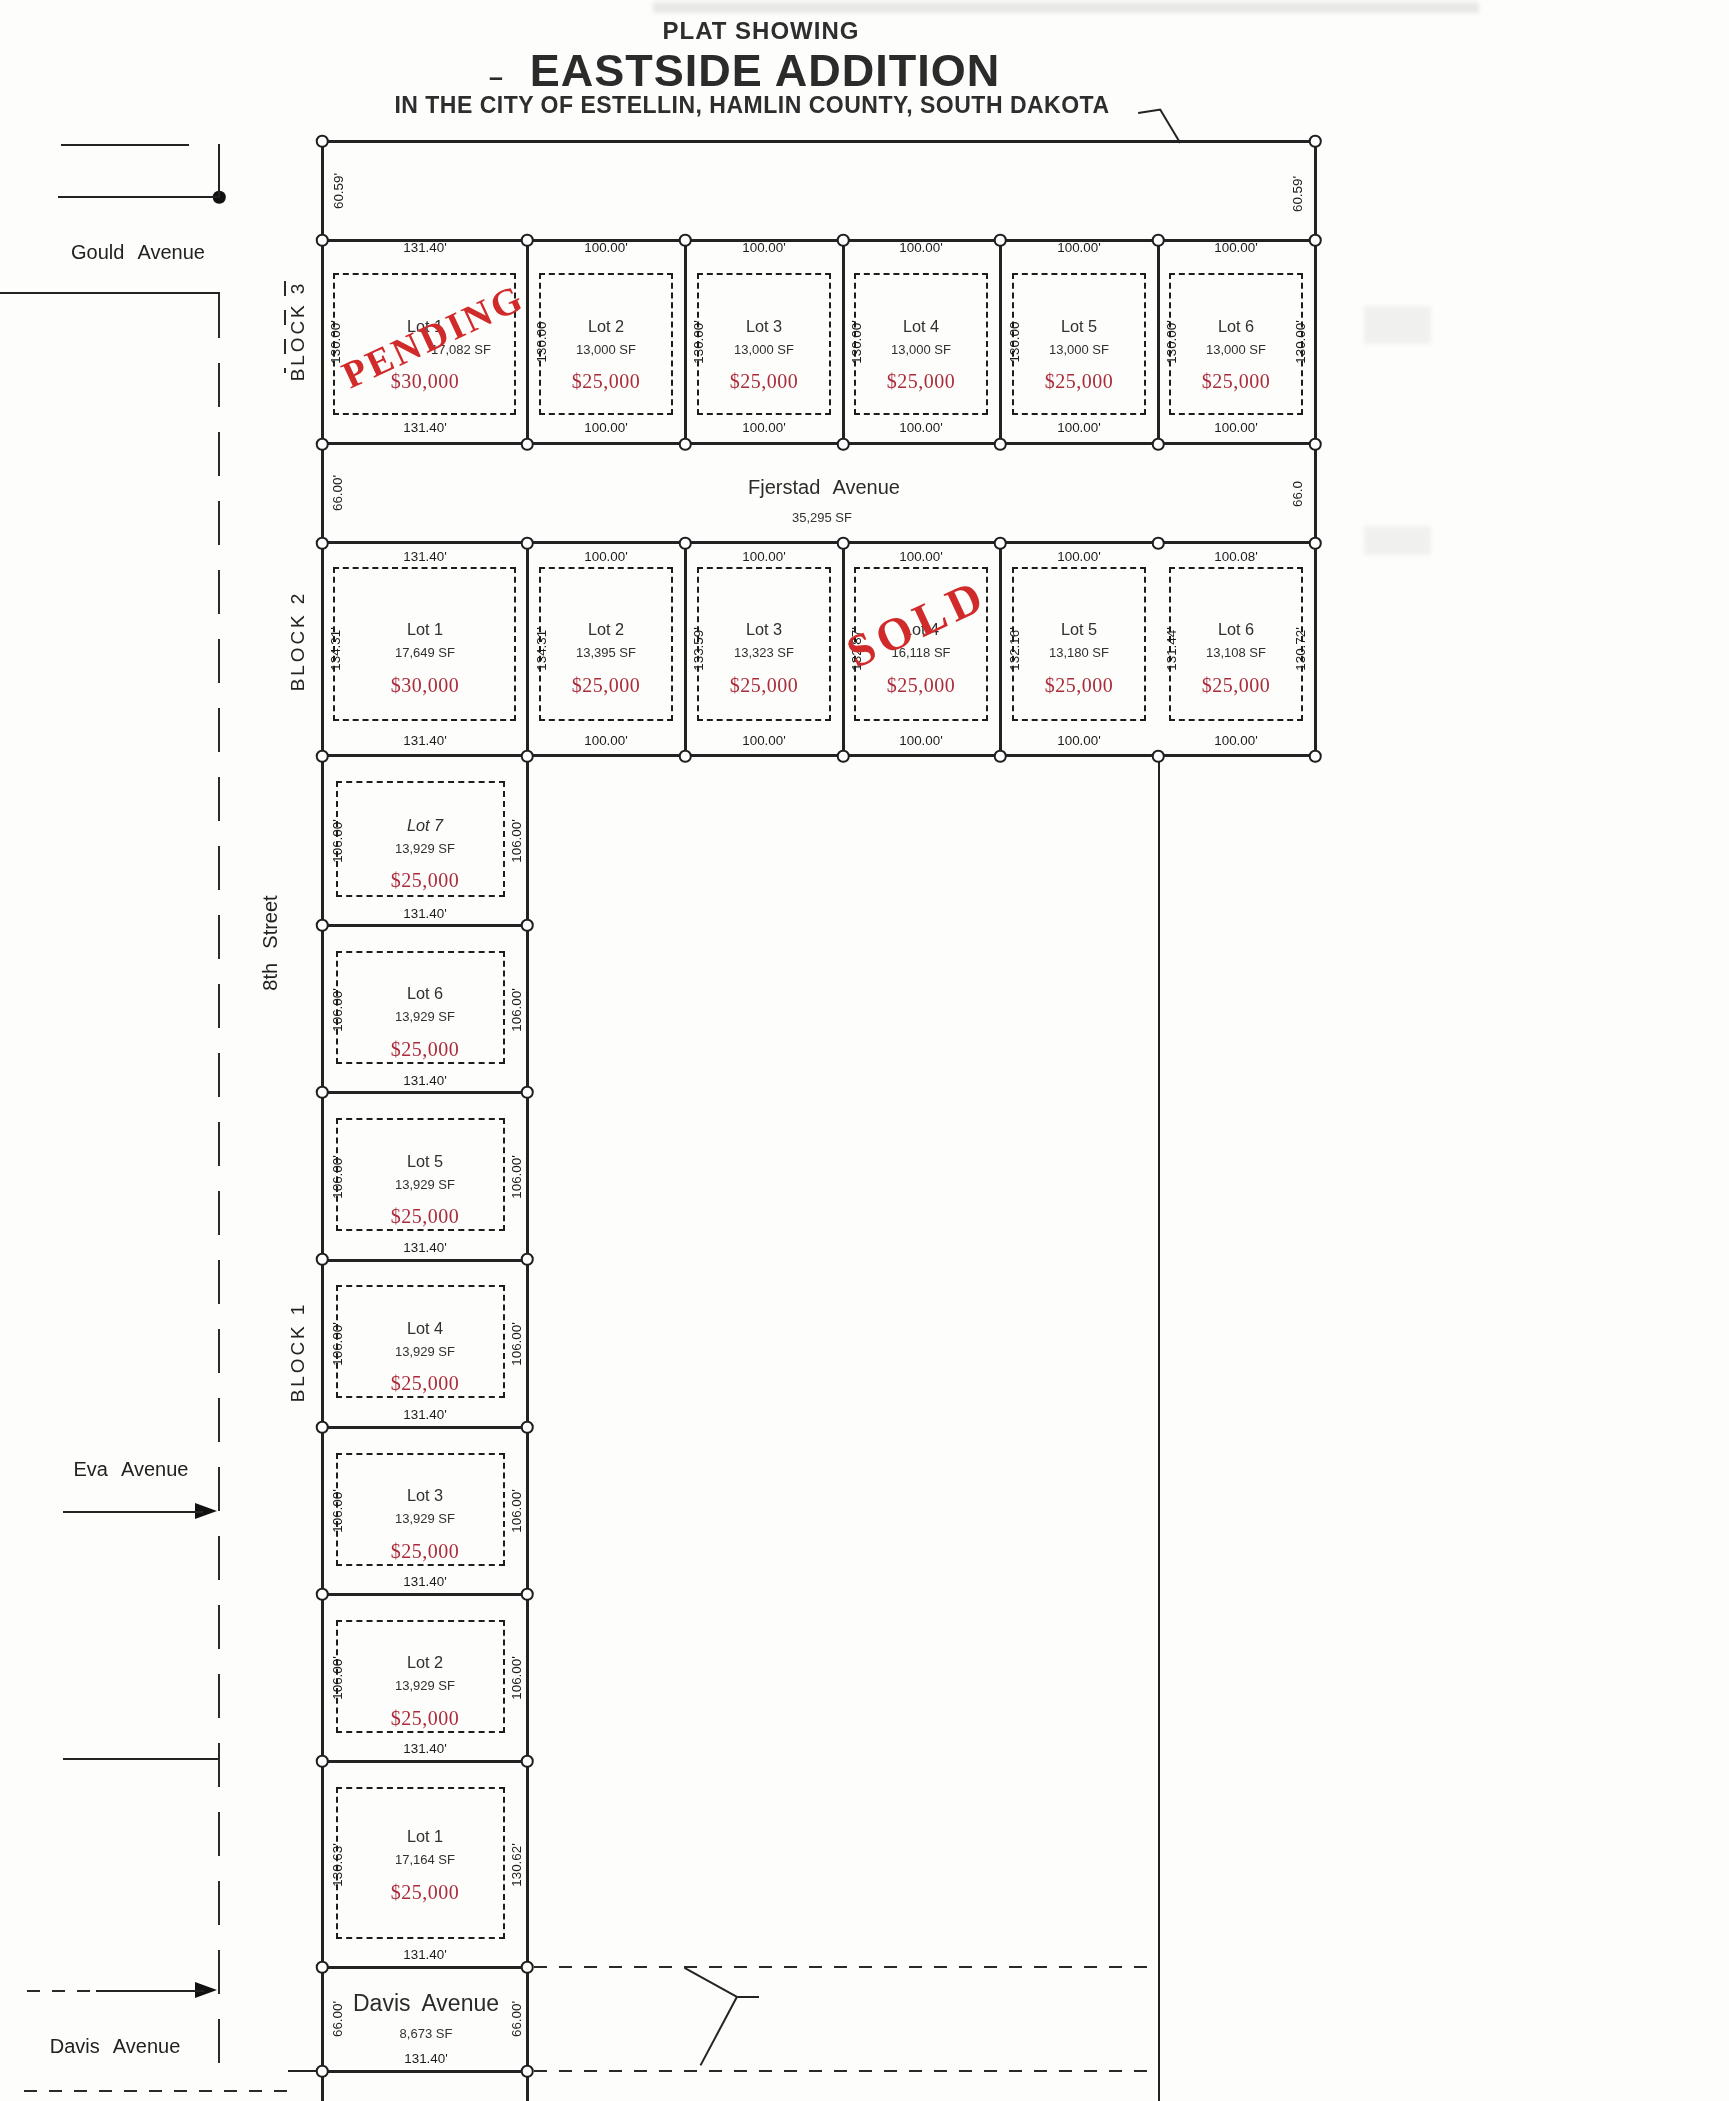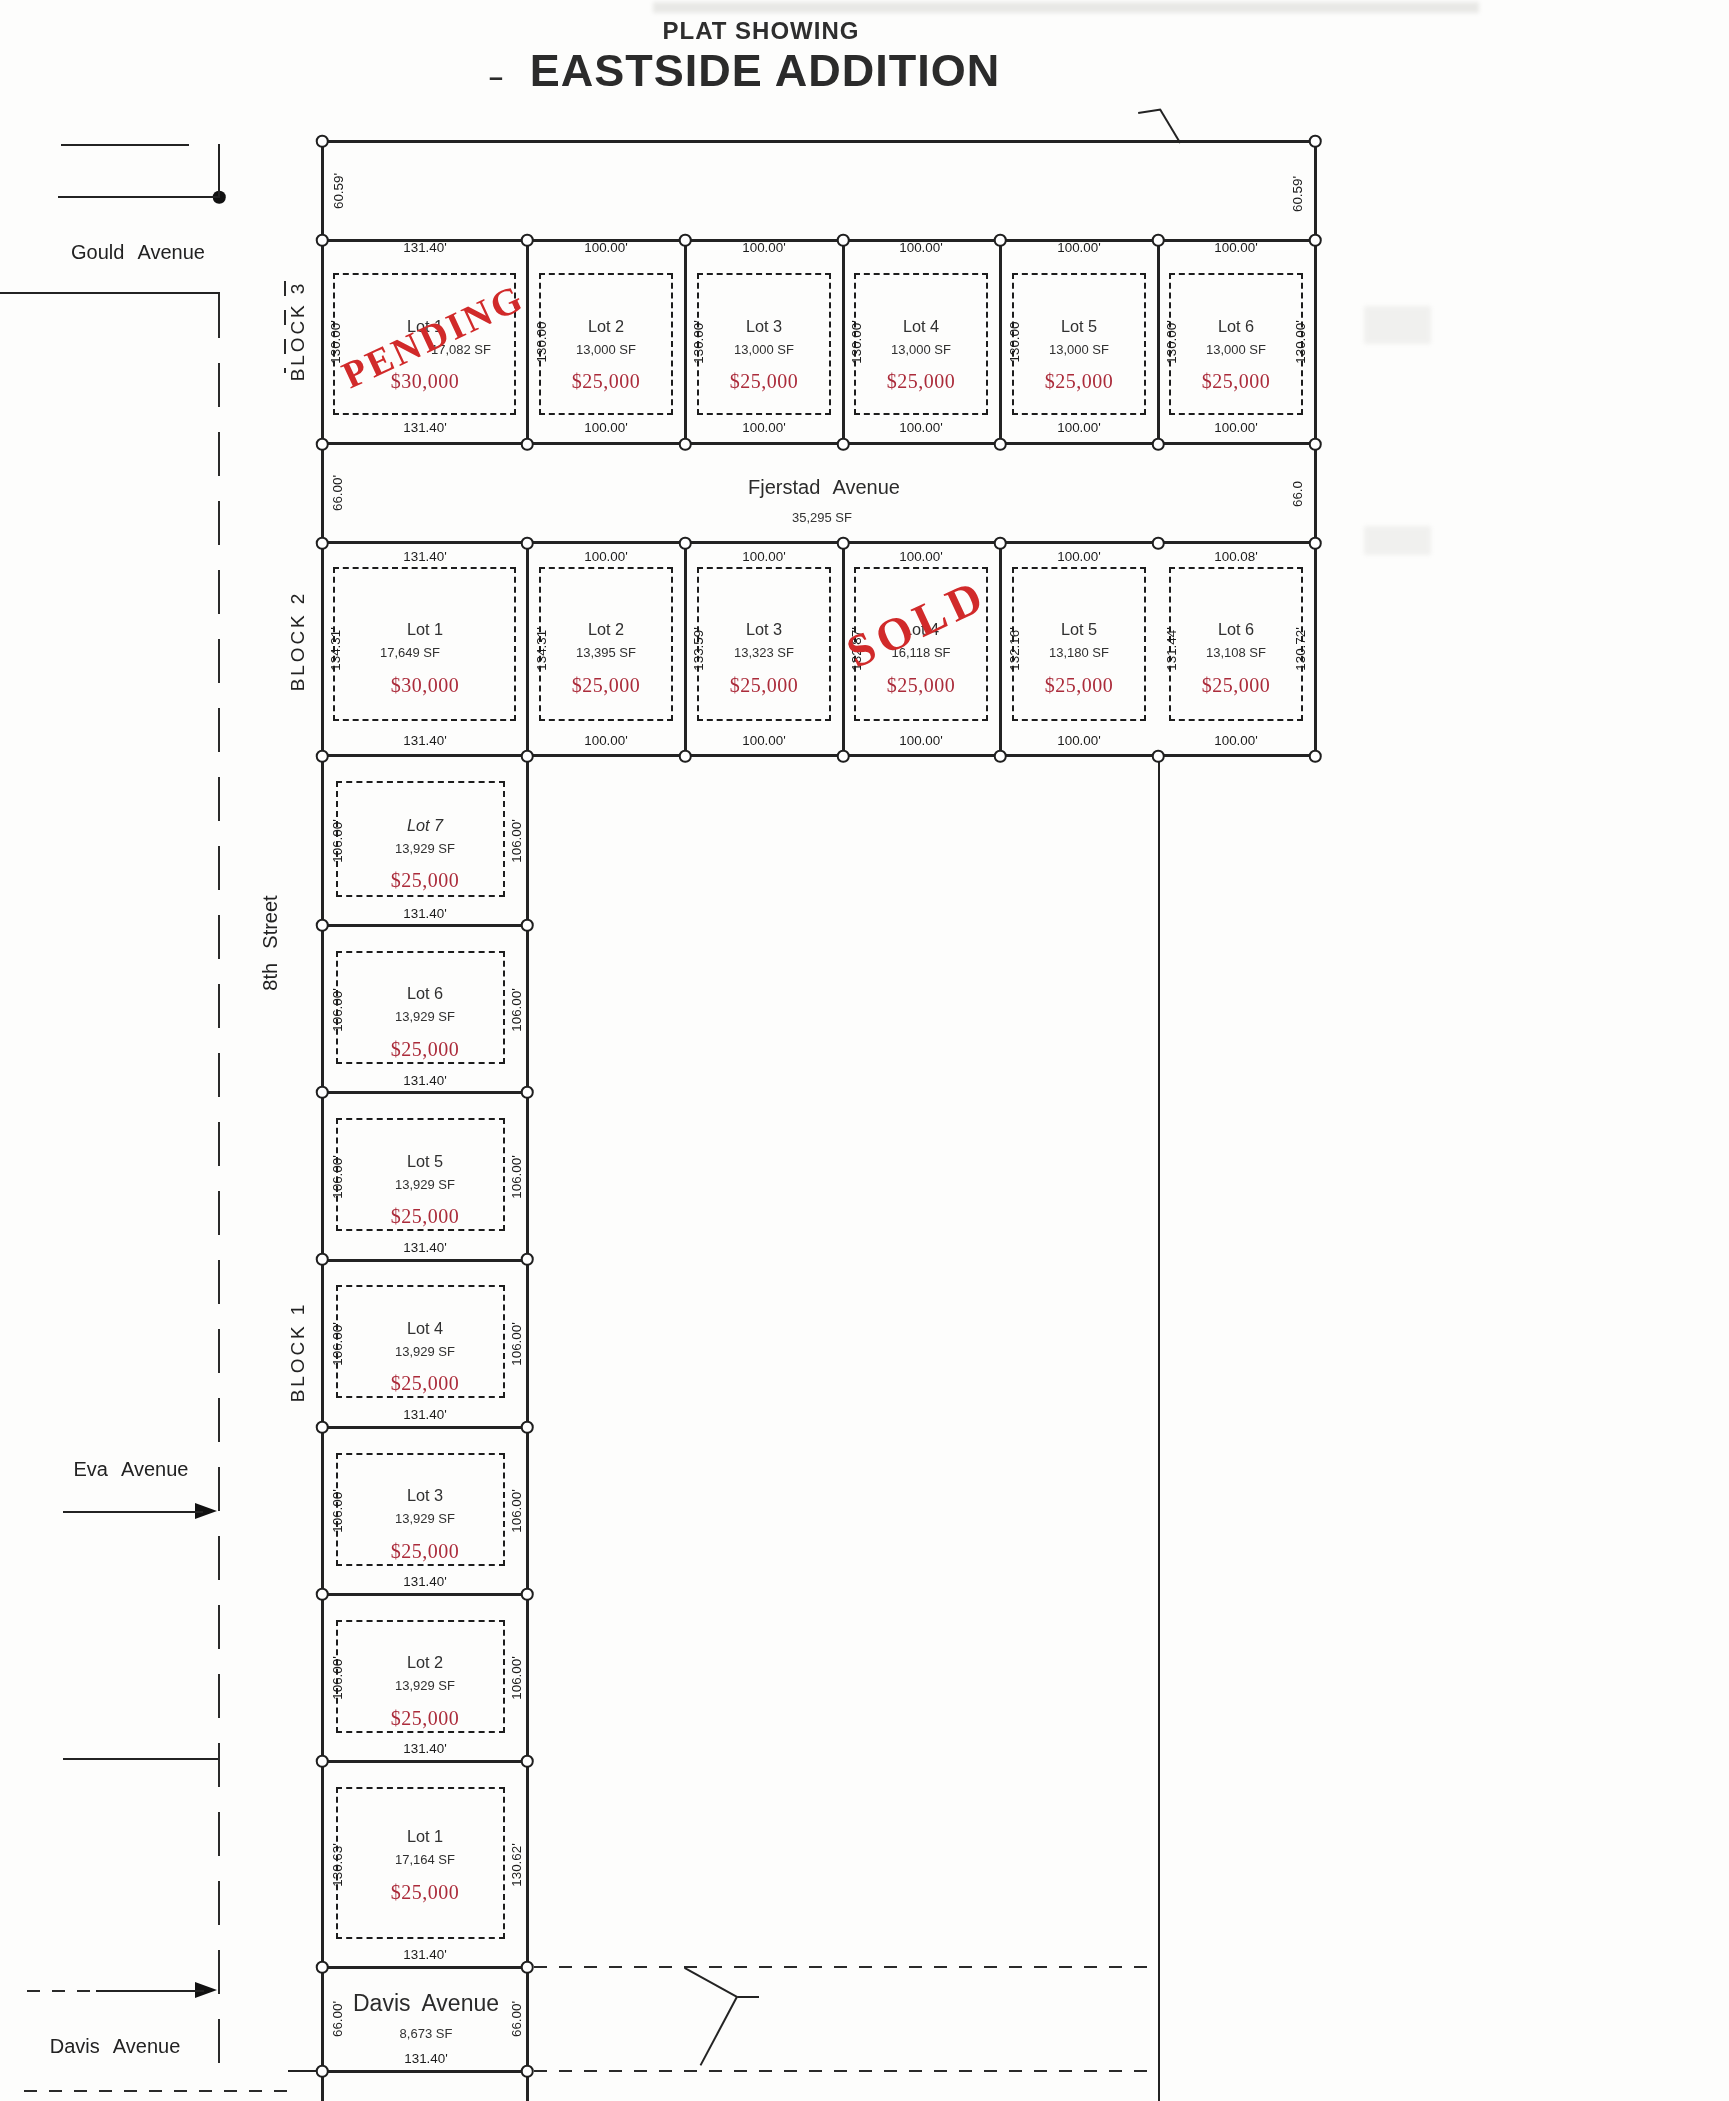--- a/index.html
+++ b/index.html
@@ -50,20 +50,21 @@
 
 <div id="stage">
 
   <div class="smudge" style="left:653px;top:1.9px;width:826px;height:11.5px;opacity:.3;"></div>
   <div class="smudge" style="left:1364px;top:306px;width:67px;height:38px;opacity:.18;"></div>
   <div class="smudge" style="left:1364px;top:526px;width:67px;height:29px;opacity:.18;"></div>
 
   <div class="t-kicker" style="left:761px;top:31px;">PLAT SHOWING</div>
   <div class="t-dash" style="left:496px;top:77px;">–</div>
   <div class="t-name" style="left:765px;top:71px;">EASTSIDE ADDITION</div>
+  <div class="t-sub" style="left:752px;top:105px;">IN THE CITY OF ESTELLIN, HAMLIN COUNTY, SOUTH DAKOTA</div>
 
   <div class="street" style="left:138px;top:252px;">Gould Avenue</div>
   <div class="street v" style="left:270px;top:943px;">8th Street</div>
   <div class="street" style="left:131px;top:1469px;">Eva Avenue</div>
   <div class="street" style="left:115px;top:2046px;">Davis Avenue</div>
 
   <div class="blocklabel" style="left:298px;top:331px;">BLOCK 3</div>
   <div class="blocklabel" style="left:298px;top:641px;">BLOCK 2</div>
   <div class="blocklabel" style="left:298px;top:1352px;">BLOCK 1</div>
 
@@ -216,21 +217,21 @@
     <div class="setback" style="left: 1169px; top: 273px; width: 134px; height: 142px;"></div>
     <div class="lotname" style="left: 1236px; top: 326px;">Lot 6</div>
     <div class="lotsf" style="left: 1236px; top: 349px;">13,000 SF</div>
     <div class="price" style="left: 1236px; top: 381px;">$25,000</div>
     <div class="dim" style="left: 1236px; top: 247px;">100.00'</div>
     <div class="dim" style="left: 1236px; top: 427px;">100.00'</div>
     <div class="dim vdim" style="left: 1171px; top: 342px;">130.00'</div>
     <div class="dim vdim" style="left: 1300px; top: 342px;">130.00'</div>
     <div class="setback" style="left: 333px; top: 567px; width: 183px; height: 154px;"></div>
     <div class="lotname" style="left: 425px; top: 629px;">Lot 1</div>
-    <div class="lotsf" style="left: 410px; top: 652px;">17,649 SF</div>
+    <div class="lotsf" style="left: 425px; top: 652px;">17,649 SF</div>
     <div class="price" style="left: 425px; top: 685px;">$30,000</div>
     <div class="dim" style="left: 425px; top: 556px;">131.40'</div>
     <div class="dim" style="left: 425px; top: 740px;">131.40'</div>
     <div class="dim vdim" style="left: 335px; top: 649px;">134.31'</div>
     <div class="setback" style="left: 539px; top: 567px; width: 134px; height: 154px;"></div>
     <div class="lotname" style="left: 606px; top: 629px;">Lot 2</div>
     <div class="lotsf" style="left: 606px; top: 652px;">13,395 SF</div>
     <div class="price" style="left: 606px; top: 685px;">$25,000</div>
     <div class="dim" style="left: 606px; top: 556px;">100.00'</div>
     <div class="dim" style="left: 606px; top: 740px;">100.00'</div>

